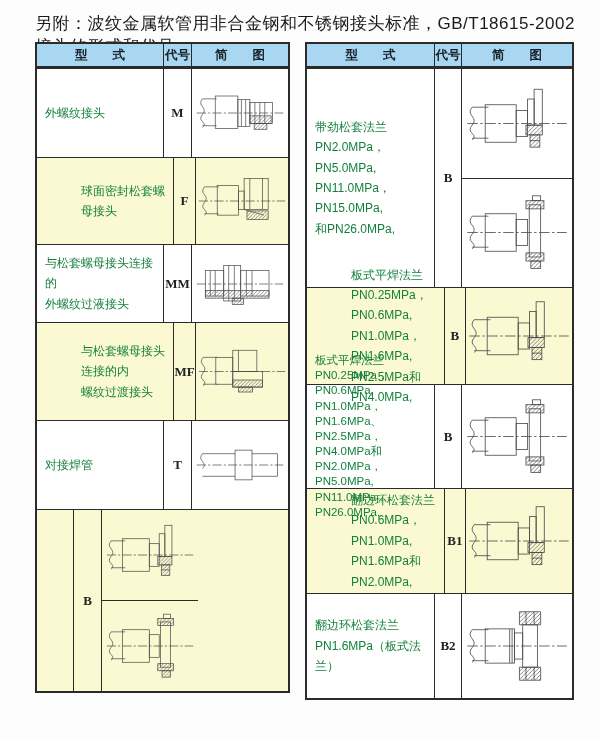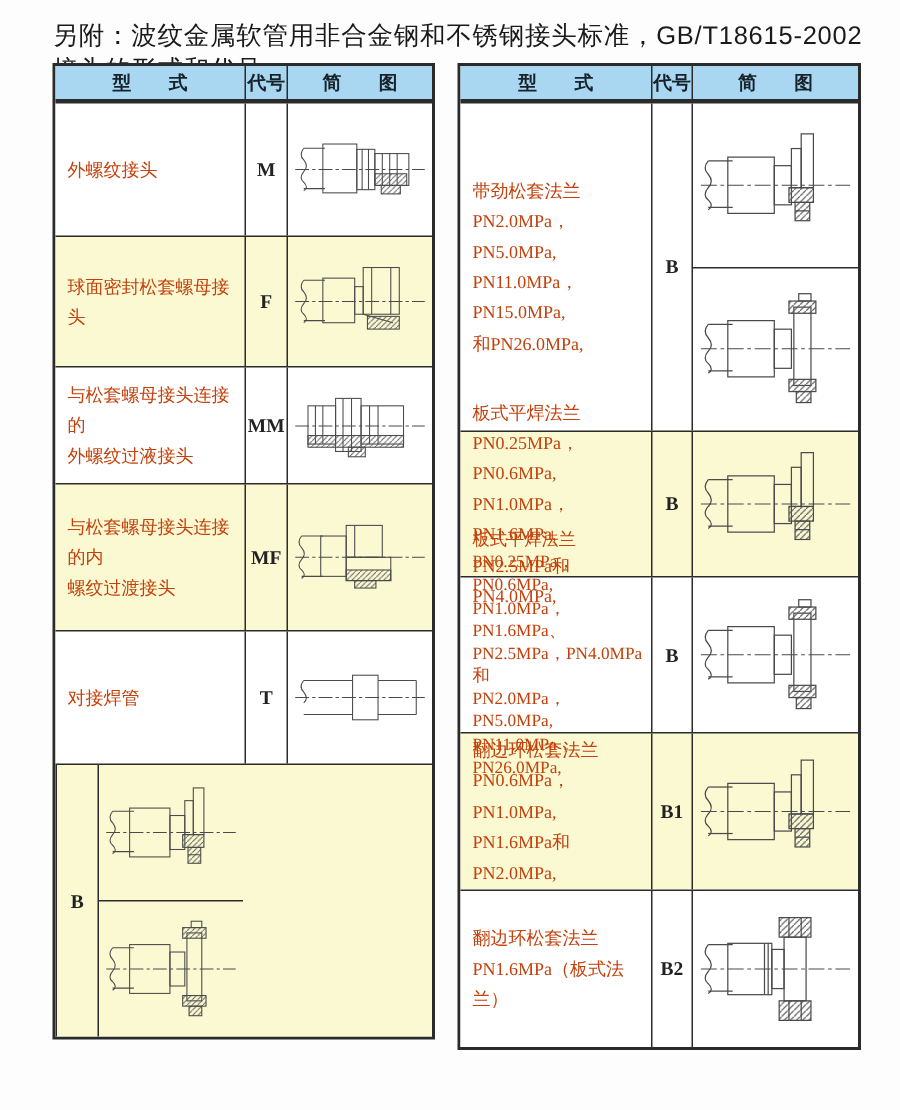--- a/index.html
+++ b/index.html
@@ -28,36 +28,36 @@
   .tbl-left { width:255px; }
   .tbl-right { width:269px; }
   .thead { display:flex; height:24px; background:var(--header-bg,#a9d7f1);
            border-bottom:2px solid var(--border,#2b2b2b); }
   .th {
     display:flex; align-items:center; justify-content:center;
     font-size:12.5px; font-weight:bold; color:#17222b;
   }
   .trow { display:flex; border-top:1px solid var(--border,#2b2b2b); background:#fff; }
   .trow:first-of-type { border-top:none; }
-  .trow.hl { background:var(--hl-bg,#faf9d2); }
+  .trow.hl { background:var(--hl-bg,#faf9d2);padding-left:36px; }
   
   .tbl-left  .c-type { width:126px; }
   .tbl-left  .c-code { width:28px;  }
   .tbl-left  .c-diag { width:97px;  }
   
   .tbl-right .c-type { width:127px; }
   .tbl-right .c-code { width:27px;  }
   .tbl-right .c-diag { width:111px; }
   .td { display:flex; }
   .c-code, .c-diag { border-left:1px solid var(--border,#2b2b2b);text-align:center; }
   .type-text {
     align-items:center;
     padding:4px 4px 4px 8px;
-    font-family:Liberation Serif, serif;
-    font-size:12px; line-height:1.7; color:#c2410c;
+    font-family:Liberation Sans, sans-serif;
+    font-size:12px; line-height:1.7; color:#15803d;
     white-space:pre-line;
   }
   .type-text.tight { line-height:1.32; font-size:11.5px; }
   .code-text {
     align-items:center; justify-content:center;
     font-family:"Liberation Serif","DejaVu Serif",serif;
     font-size:13px; font-weight:bold; color:#222;
   }
   .diag-cell { flex-direction:column; padding:0; }
   .dsub { flex:1; display:flex; align-items:center; justify-content:center; overflow:hidden; }

